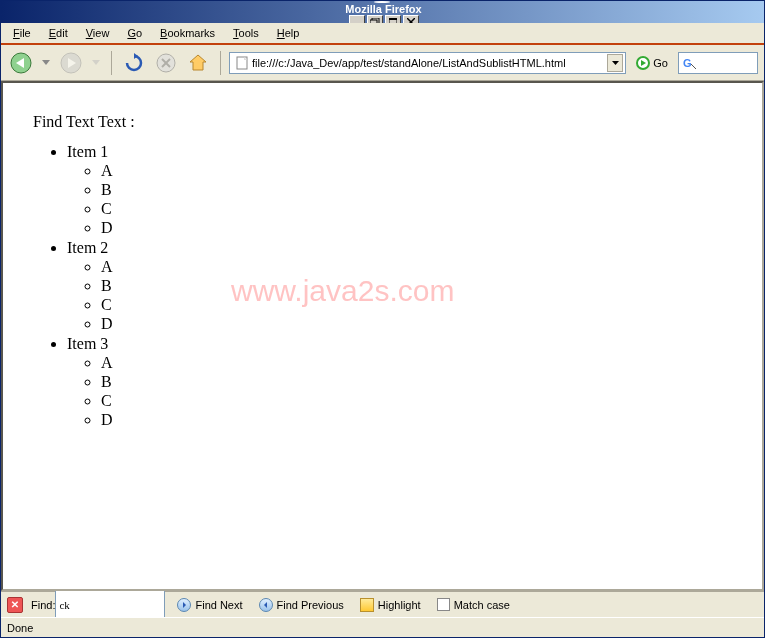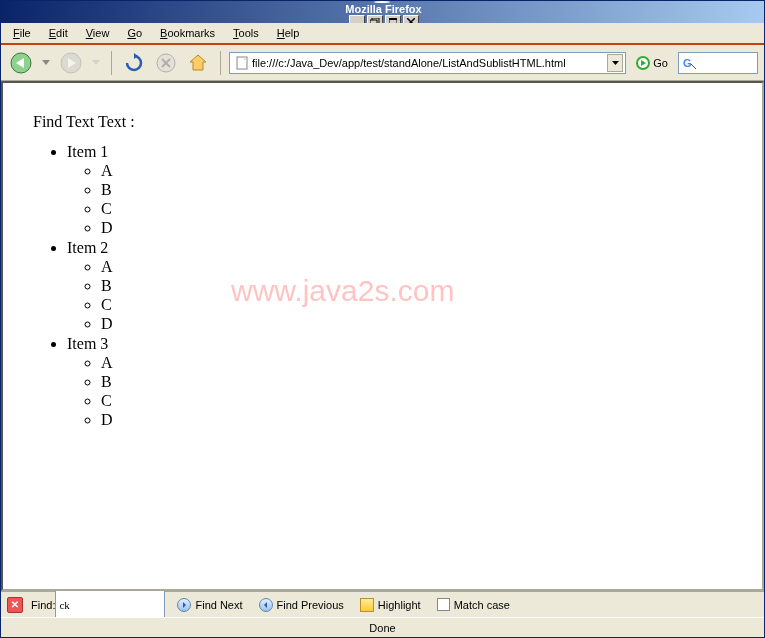--- a/index.html
+++ b/index.html
@@ -186,21 +186,20 @@
     border:1px solid #b8902e;
   }
   .checkbox {
     width:13px;height:13px;border:1px solid #888;background:#fff;
   }
   .statusbar {
     background:#ece9d8;
     border-top:1px solid #fff;
     height:20px;display:flex;align-items:center;padding:0 6px;
     font-size:11px;
-    justify-content:center;
   }
 </style>
 </head>
 <body>
 
 <div class="titlebar">
   <span class="titlebar-icon"></span>
   <span>Mozilla Firefox</span>
   <span class="spacer"></span>
   <div class="win-btns">

